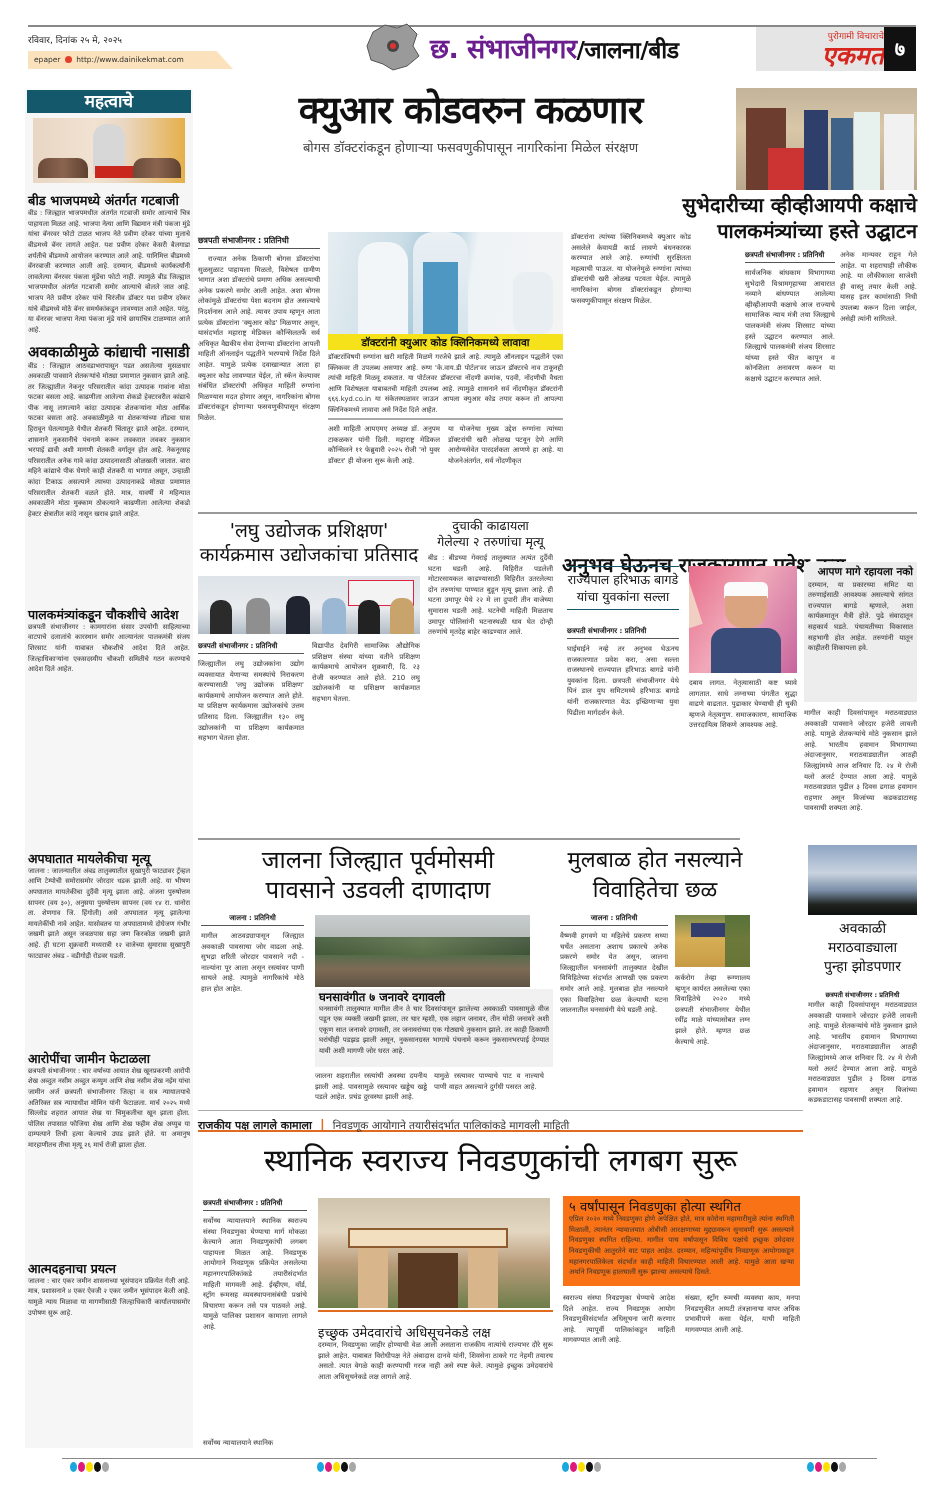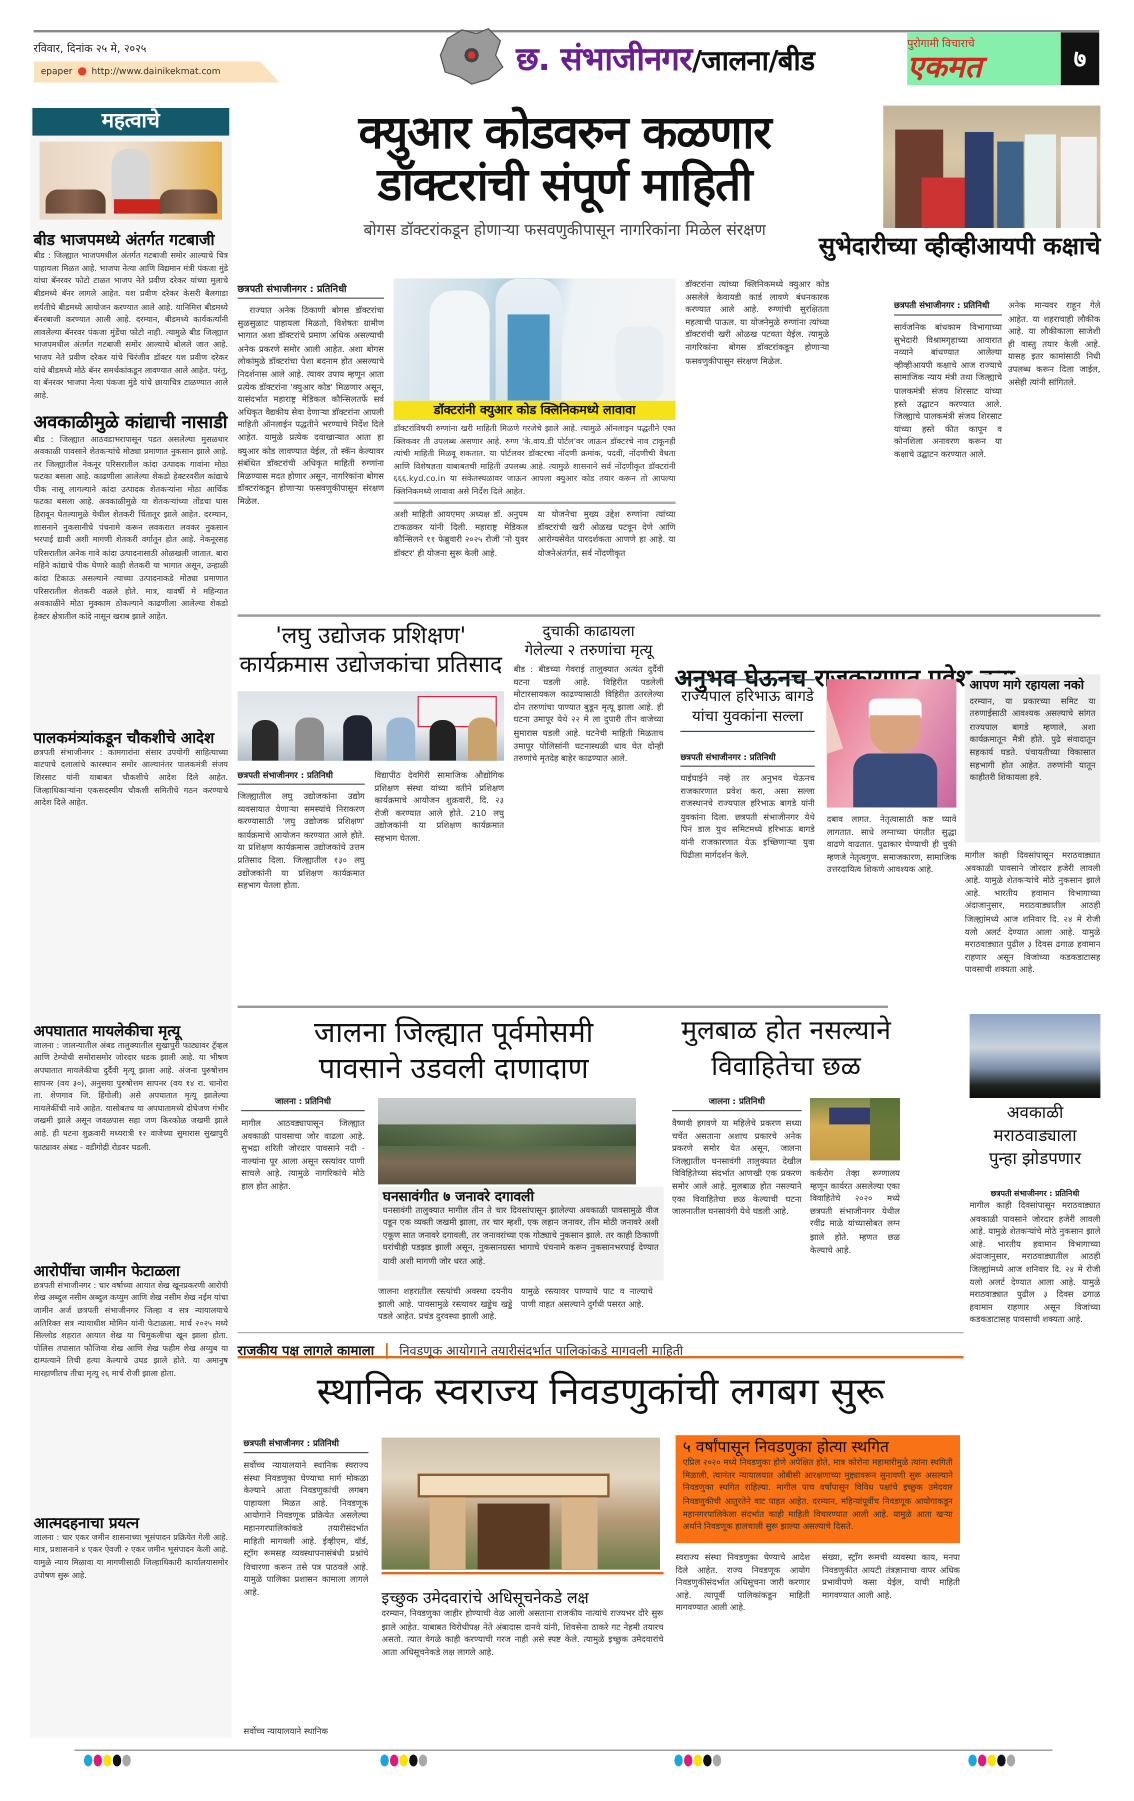--- a/index.html
+++ b/index.html
@@ -28,21 +28,21 @@
   <div class="abs" style="left:335px;top:-3px;width:60px;height:50px;">
     <svg width="60" height="50" viewBox="0 0 60 50">
       <path d="M10 10 L22 3 L34 6 L44 2 L54 12 L50 24 L56 34 L44 44 L30 48 L20 42 L8 38 L4 24 Z" fill="#9a9a9a" stroke="#555" stroke-width="1"></path>
       <circle cx="30" cy="24" r="6" fill="#444"></circle>
       <circle cx="30" cy="24" r="3" fill="#d33"></circle>
     </svg>
   </div>
   <div class="abs" style="left:402px;top:4px;font-family:'DejaVu Sans',sans-serif;font-weight:bold;font-size:27px;letter-spacing:-0.5px;white-space:nowrap;">
     <span style="color:#6b1f8f;">छ. संभाजीनगर</span><span style="color:#111;font-size:23px;">/जालना/बीड</span>
   </div>
-  <div class="abs" style="left:728px;top:2px;width:128px;height:44px;background:#86efac;text-align:left;">
+  <div class="abs" style="left:728px;top:2px;width:128px;height:44px;background:#e5e5e5;text-align:right;">
     <div style="font-family:'DejaVu Sans',sans-serif;font-size:9px;color:#d7261e;margin-top:2px;">पुरोगामी विचाराचे</div>
     <div style="font-family:'DejaVu Sans',sans-serif;font-weight:bold;font-style:italic;font-size:25px;color:#d7261e;line-height:28px;">एकमत</div>
   </div>
   <div class="abs" style="left:856px;top:2px;width:32px;height:44px;background:#111;color:#fff;font-family:'DejaVu Sans',sans-serif;font-weight:bold;font-size:20px;text-align:center;line-height:44px;">
     <span>७</span>
   </div>
 </div>
 
 <div class="abs" style="left:25px;top:90px;width:168px;height:1358px;background:#f6f6f6;">
   <div style="background:#14596b;color:#fff;font-family:'DejaVu Sans',sans-serif;font-weight:bold;font-size:17px;text-align:center;height:23px;line-height:23px;margin:0 2px;">
@@ -77,21 +77,20 @@
   </div>
   <div class="abs" style="left:3px;top:1172px;width:162px;">
     <div class="hd" style="font-size:12.5px;">आत्मदहनाचा प्रयत्न</div>
     <div class="txt" style="height:170px;font-size:6.7px;">जालना : चार एकर जमीन शासनाच्या भूसंपादन प्रक्रियेत गेली आहे. मात्र, प्रशासनाने ४ एकर ऐवजी २ एकर जमीन भूसंपादन केली आहे. यामुळे न्याय मिळावा या मागणीसाठी जिल्हाधिकारी कार्यालयासमोर उपोषण सुरू आहे.</div>
   </div>
 </div>
 
 <div class="abs" style="left:198px;top:88px;width:545px;height:420px;">
   <div class="hd" style="text-align:center;font-size:38px;line-height:44px;letter-spacing:-1px;">
     <div>क्युआर कोडवरुन कळणार</div>
-    <div>डॉक्टरांची संपूर्ण माहिती</div>
   </div>
   <div style="text-align:center;font-family:'DejaVu Sans',sans-serif;font-size:13px;color:#444;margin-top:6px;white-space:nowrap;">बोगस डॉक्टरांकडून होणाऱ्या फसवणुकीपासून नागरिकांना मिळेल संरक्षण</div>
 
   <div class="abs" style="left:0;top:146px;width:122px;">
     <div class="dateline">छत्रपती संभाजीनगर : प्रतिनिधी</div>
     <div class="txt" style="height:258px;margin-top:5px;text-indent:10px;">राज्यात अनेक ठिकाणी बोगस डॉक्टरांचा सुळसुळाट पाहायला मिळतो, विशेषतः ग्रामीण भागात अशा डॉक्टरांचे प्रमाण अधिक असल्याची अनेक प्रकरणे समोर आली आहेत. अशा बोगस लोकांमुळे डॉक्टरांचा पेशा बदनाम होत असल्याचे निदर्शनास आले आहे. त्यावर उपाय म्हणून आता प्रत्येक डॉक्टरांना 'क्युआर कोड' मिळणार असून, यासंदर्भात महाराष्ट्र मेडिकल कौन्सिलतर्फे सर्व अधिकृत वैद्यकीय सेवा देणाऱ्या डॉक्टरांना आपली माहिती ऑनलाईन पद्धतीने भरण्याचे निर्देश दिले आहेत. यामुळे प्रत्येक दवाखान्यात आता हा क्युआर कोड लावण्यात येईल, तो स्कॅन केल्यावर संबंधित डॉक्टरांची अधिकृत माहिती रुग्णांना मिळण्यास मदत होणार असून, नागरिकांना बोगस डॉक्टरांकडून होणाऱ्या फसवणुकीपासून संरक्षण मिळेल.</div>
   </div>
 
   <div class="photo" style="left:130px;top:144px;width:235px;height:102px;background:linear-gradient(100deg,#e6eef2 0%,#cbdde6 30%,#9ec3d6 45%,#eef3f6 60%,#f4f4f4 100%);">
     <div style="position:absolute;left:30px;top:10px;width:50px;height:92px;background:#f3f6f8;border-radius:20px 20px 0 0;"></div>
@@ -114,20 +113,21 @@
     <div style="position:absolute;left:10px;top:20px;width:40px;height:82px;background:#6d3e30;"></div>
     <div style="position:absolute;left:32px;top:60px;width:40px;height:42px;background:#c33;"></div>
     <div style="position:absolute;left:68px;top:22px;width:24px;height:80px;background:#2f3f6b;"></div>
     <div style="position:absolute;left:95px;top:30px;width:22px;height:72px;background:#3f6289;"></div>
     <div style="position:absolute;left:118px;top:24px;width:26px;height:78px;background:#e7f1ee;"></div>
     <div style="position:absolute;left:148px;top:26px;width:30px;height:76px;background:#f1f1f1;"></div>
   </div>
 </div>
 <div class="abs" style="left:565px;top:192px;width:352px;text-align:right;">
   <div class="hd" style="font-size:20px;line-height:26px;white-space:nowrap;">सुभेदारीच्या व्हीव्हीआयपी कक्षाचे</div>
+  <div class="hd" style="font-size:20px;line-height:26px;white-space:nowrap;">पालकमंत्र्यांच्या हस्ते उद्घाटन</div>
 </div>
 <div class="abs" style="left:745px;top:250px;width:90px;">
   <div class="dateline" style="font-size:7px;">छत्रपती संभाजीनगर : प्रतिनिधी</div>
   <div class="txt" style="height:238px;margin-top:5px;">सार्वजनिक बांधकाम विभागाच्या सुभेदारी विश्रामगृहाच्या आवारात नव्याने बांधण्यात आलेल्या व्हीव्हीआयपी कक्षाचे आज राज्याचे सामाजिक न्याय मंत्री तथा जिल्ह्याचे पालकमंत्री संजय शिरसाट यांच्या हस्ते उद्घाटन करण्यात आले. जिल्ह्याचे पालकमंत्री संजय शिरसाट यांच्या हस्ते फीत कापून व कोनशिला अनावरण करून या कक्षाचे उद्घाटन करण्यात आले.</div>
 </div>
 <div class="txt" style="position:absolute;left:840px;top:250px;width:77px;height:255px;">अनेक मान्यवर राहून गेले आहेत. या शहराचाही लौकीक आहे. या लौकीकाला साजेशी ही वास्तु तयार केली आहे. यासह इतर कामांसाठी निधी उपलब्ध करून दिला जाईल, असेही त्यांनी सांगितले.</div>
 
 <div class="rule" style="left:198px;top:512px;width:719px;height:2px;background:#999;"></div>
 
 <div class="abs" style="left:198px;top:518px;width:222px;height:312px;">
@@ -169,21 +169,21 @@
     <div class="txt" style="height:185px;margin-top:5px;">घाईघाईने नव्हे तर अनुभव घेऊनच राजकारणात प्रवेश करा, असा सल्ला राजस्थानचे राज्यपाल हरिभाऊ बागडे यांनी युवकांना दिला. छत्रपती संभाजीनगर येथे पिनं डाल युथ समिटमध्ये हरिभाऊ बागडे यांनी राजकारणात येऊ इच्छिणाऱ्या युवा पिढीला मार्गदर्शन केले.</div>
   </div>
   <div class="photo" style="left:127px;top:48px;width:108px;height:107px;background:linear-gradient(120deg,#e86d8a 0%,#f0a9b9 45%,#c7659e 100%);">
     <div style="position:absolute;left:0;top:0;width:14px;height:60px;background:#f1d0c3;transform:rotate(-18deg);transform-origin:bottom;"></div>
     <div style="position:absolute;left:35px;top:16px;width:44px;height:16px;background:#fbfbfb;border-radius:6px 6px 0 0;"></div>
     <div style="position:absolute;left:36px;top:30px;width:42px;height:32px;background:#d9a47f;border-radius:0 0 18px 18px;"></div>
     <div style="position:absolute;left:22px;top:62px;width:70px;height:45px;background:#3a4c7a;border-radius:14px 14px 0 0;"></div>
   </div>
   <div class="txt" style="position:absolute;left:127px;top:160px;width:108px;height:140px;">दबाव लागत. नेतृत्वासाठी कष्ट घ्यावे लागतात. साधे लग्नाच्या पंगतीत सुद्धा वाढणे वाढतात. पुढाकार घेण्याची ही चुकी म्हणजे नेतृत्वगुण. समाजकारण, सामाजिक उत्तरदायित्व शिकणे आवश्यक आहे.</div>
   <div class="abs" style="left:242px;top:44px;width:113px;height:140px;background:#ededed;padding:4px;">
-    <div class="hd" style="font-size:10.5px;margin-bottom:2px;">आपण मागे रहायला नको</div>
+    <div class="hd" style="font-size:10.5px;margin-bottom:2px;text-align:right;">आपण मागे रहायला नको</div>
     <div class="txt" style="height:120px;">दरम्यान, या प्रकारच्या समिट या तरुणाईसाठी आवश्यक असल्याचे सांगत राज्यपाल बागडे म्हणाले, अशा कार्यक्रमातून मैत्री होते. पुढे संवादातून सहकार्य घडते. पंचायतीच्या विकासात सहभागी होत आहेत. तरुणांनी यातून काहीतरी शिकायला हवे.</div>
   </div>
   <div class="txt" style="position:absolute;left:242px;top:190px;width:113px;height:120px;">मागील काही दिवसांपासून मराठवाड्यात अवकाळी पावसाने जोरदार हजेरी लावली आहे. यामुळे शेतकऱ्यांचे मोठे नुकसान झाले आहे. भारतीय हवामान विभागाच्या अंदाजानुसार, मराठवाड्यातील आठही जिल्ह्यांमध्ये आज शनिवार दि. २४ मे रोजी यलो अलर्ट देण्यात आला आहे. यामुळे मराठवाड्यात पुढील ३ दिवस ढगाळ हवामान राहणार असून विजांच्या कडकडाटासह पावसाची शक्यता आहे.</div>
 </div>
 
 <div class="rule" style="left:198px;top:838px;width:542px;height:2px;background:#999;"></div>
 
 <div class="abs" style="left:198px;top:845px;width:360px;height:260px;">
   <div class="hd" style="text-align:center;font-weight:normal;font-size:24px;line-height:30px;">
     <div>जालना जिल्ह्यात पूर्वमोसमी</div>

